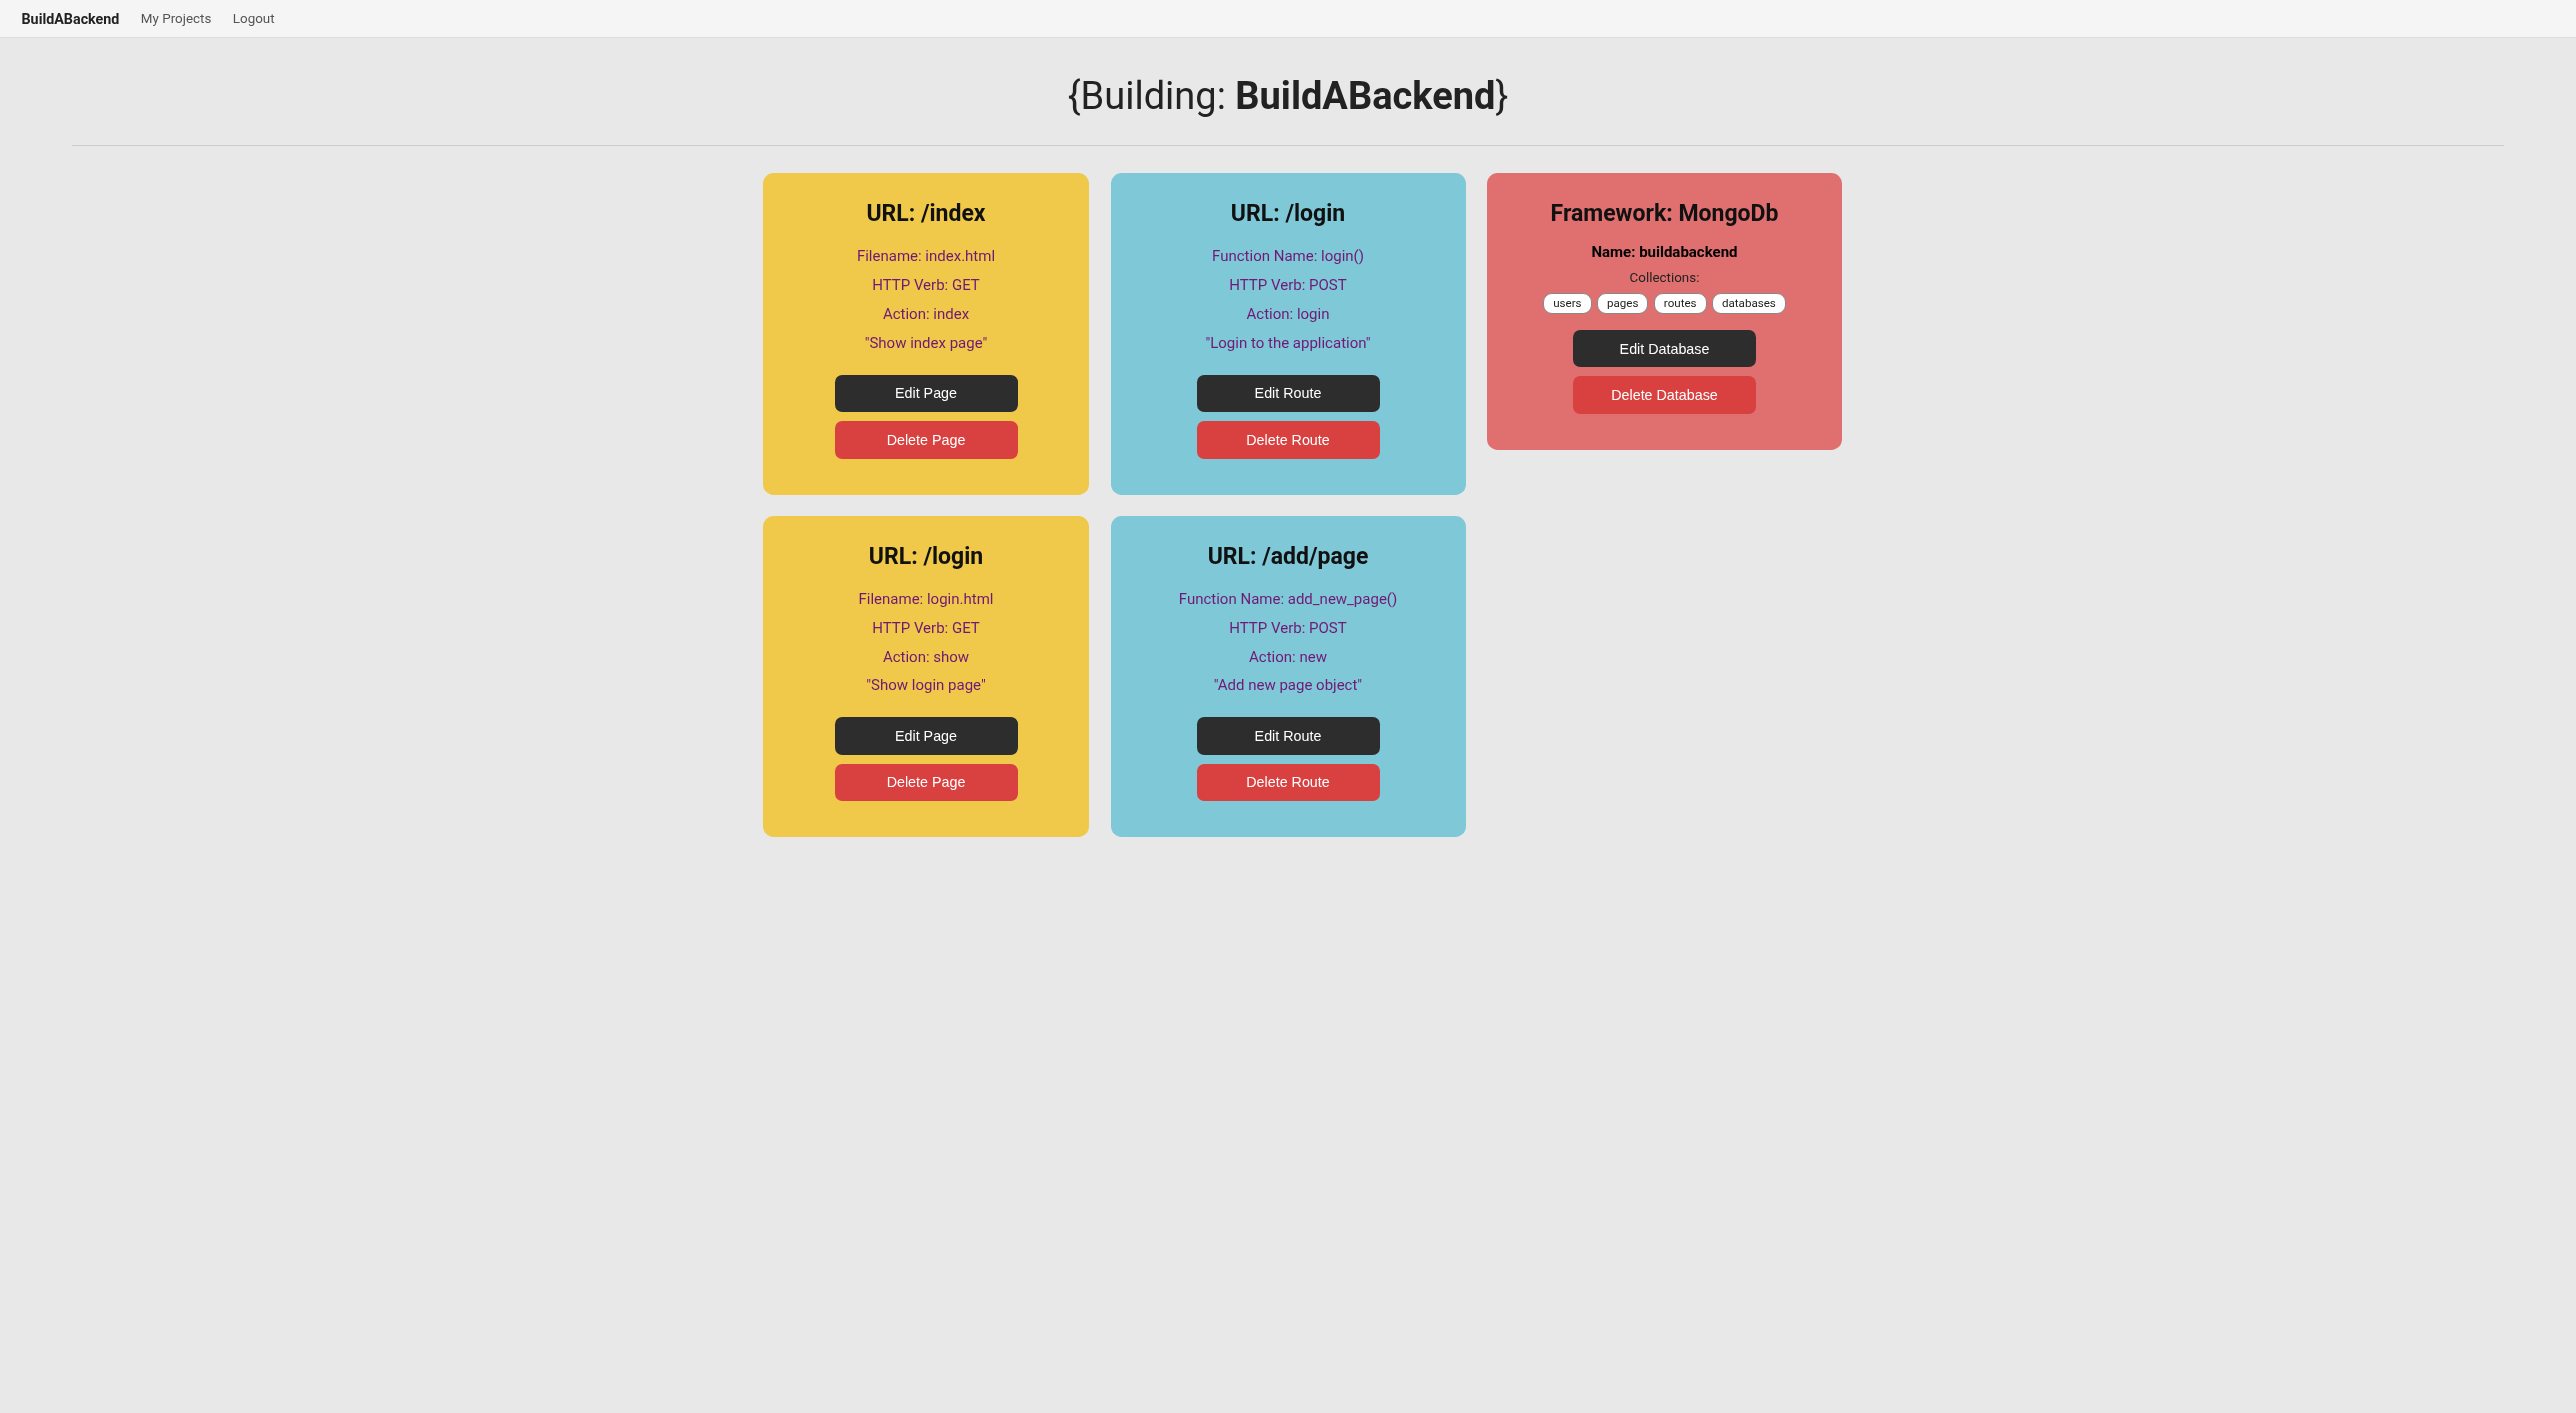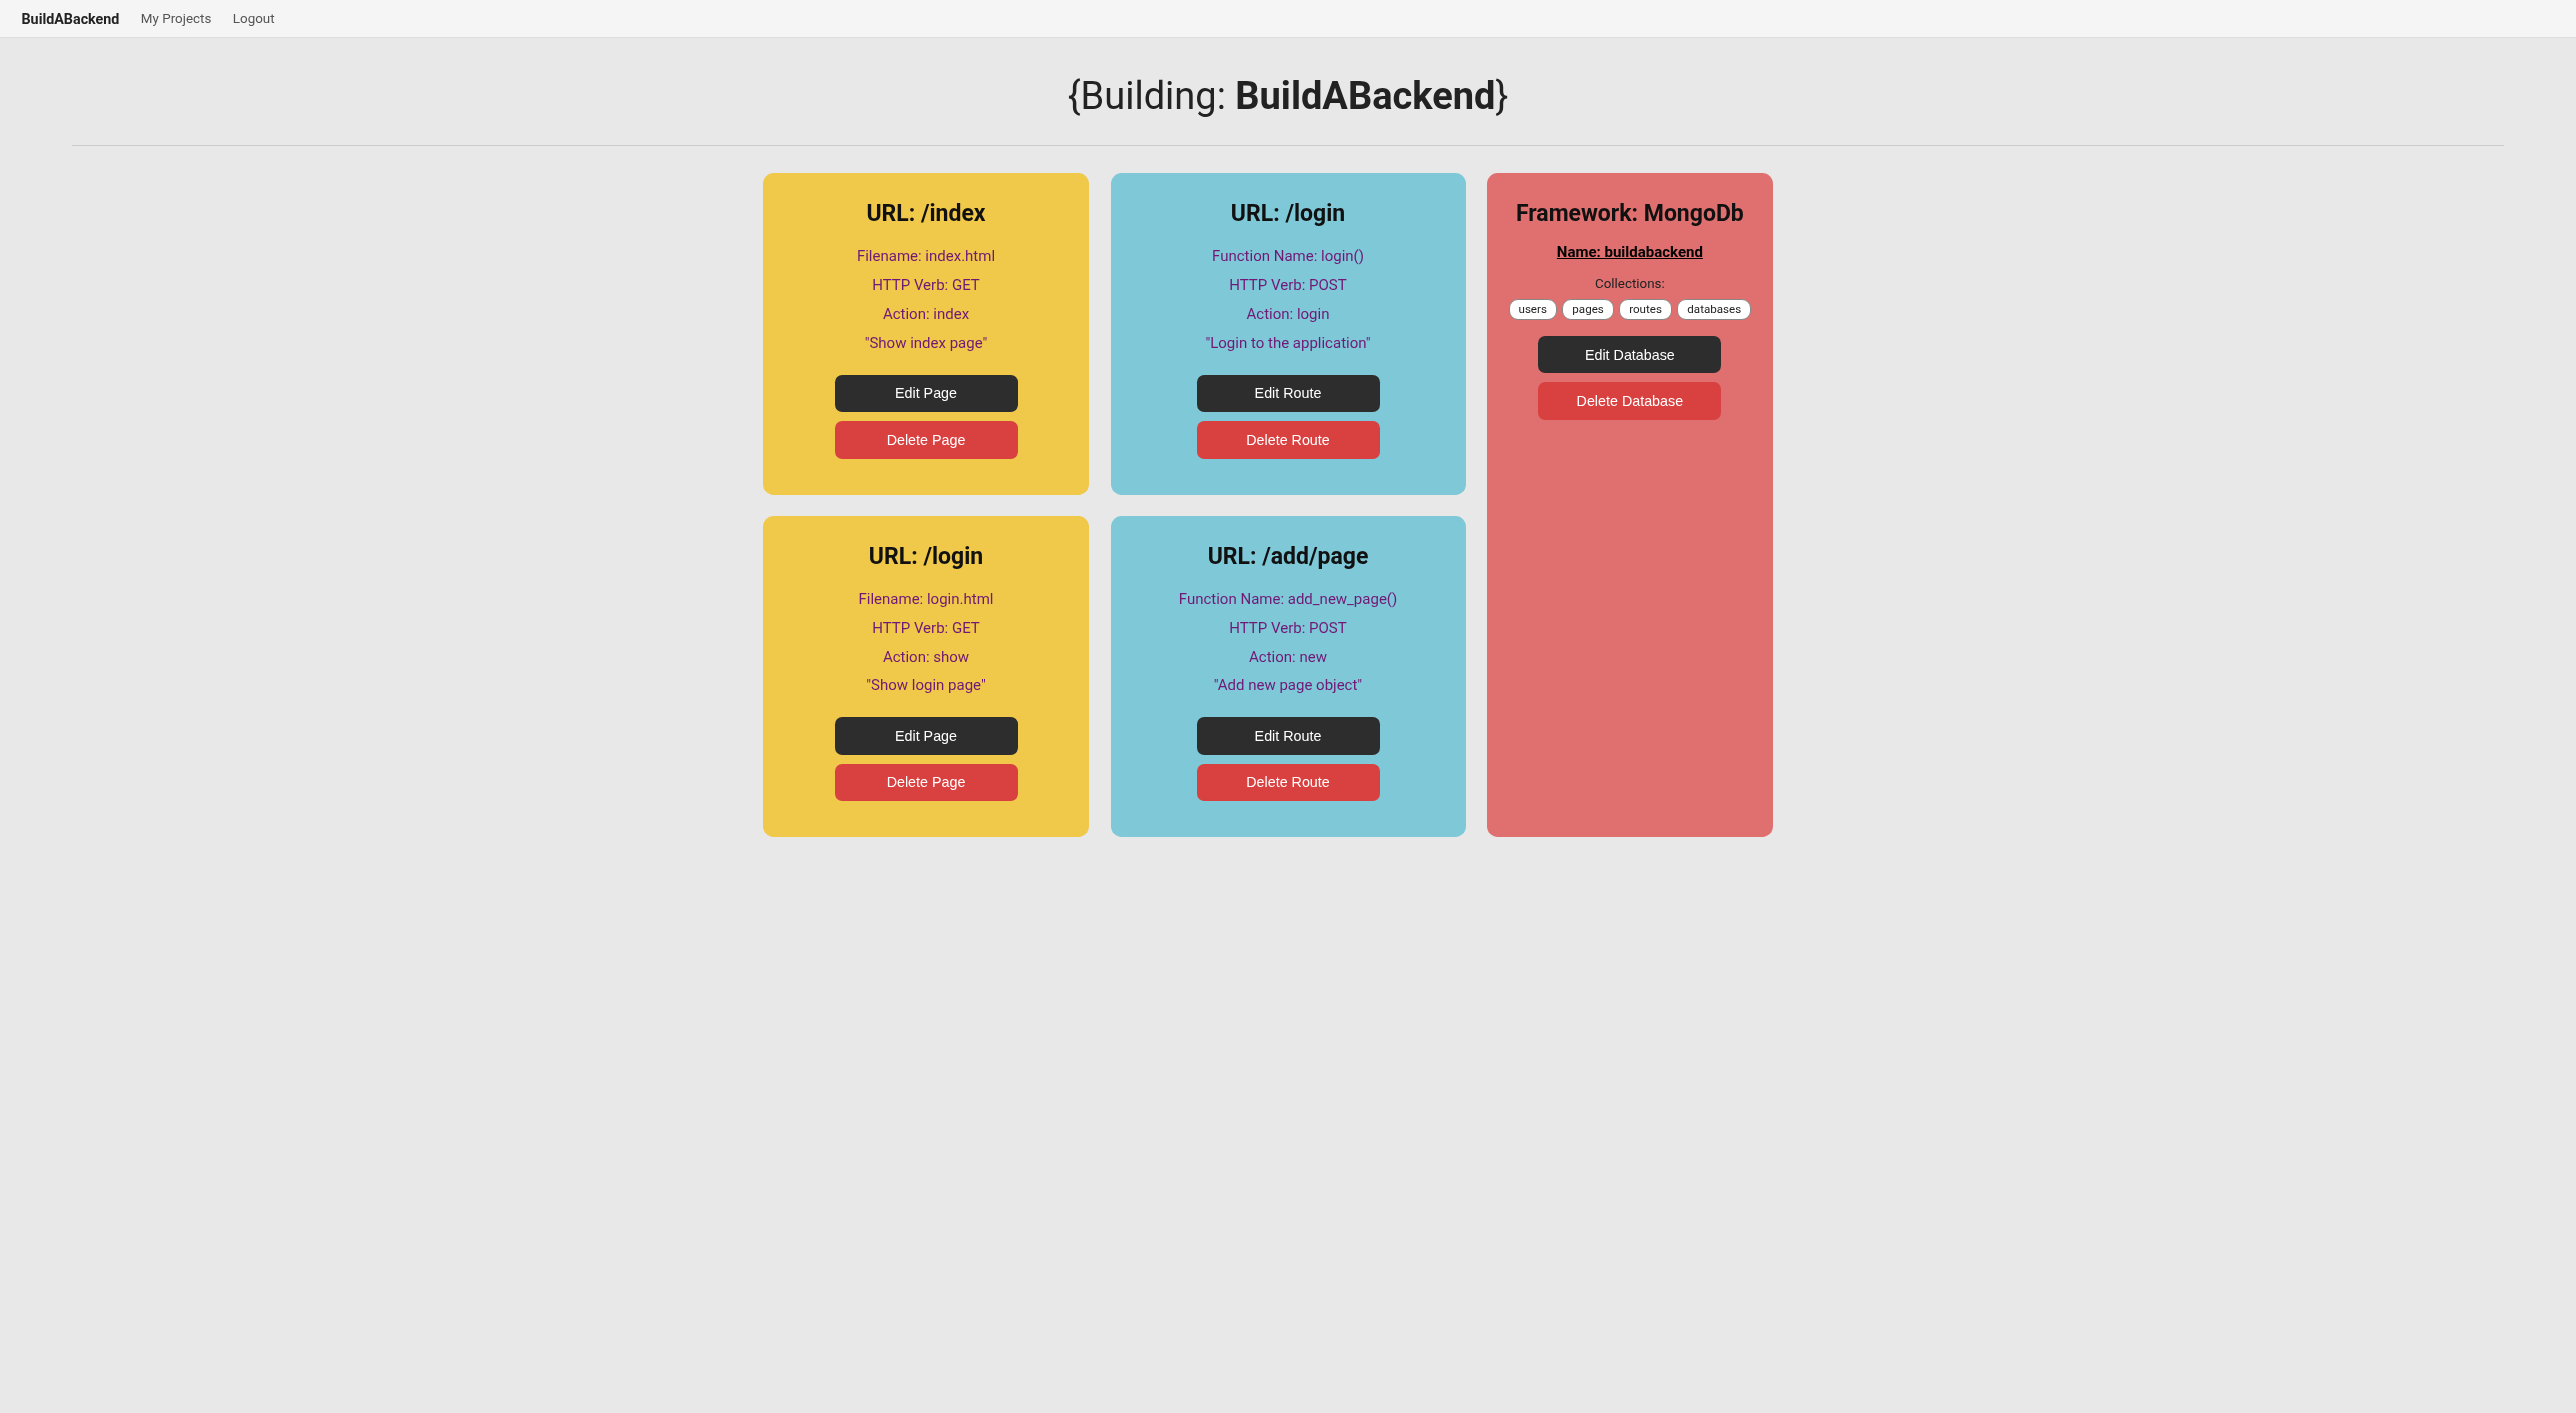--- a/index.html
+++ b/index.html
@@ -149,22 +149,21 @@
       border: 0.9px solid #888;
       border-radius: 9px;
       padding: 2.7px 9px;
       font-size: 11.6px;
       color: #222;
     }
 
     .database-name {
       font-size: 15px;
       font-weight: bold;
-      margin-bottom: 15px;
-      text-decoration: underline;
+      margin-bottom: 9px;
     }
 
     .add-db-wrapper {
       display: flex;
       justify-content: center;
       padding-top: 9px;
     }
   </style>
 </head>
 <body>
@@ -234,21 +233,21 @@
         <p>HTTP Verb: POST</p>
         <p>Action: new</p>
         <p>"Add new page object"</p>
       </div>
       <button class="btn btn-dark">Edit Route</button>
       <button class="btn btn-red">Delete Route</button>
     </div>
 
   </div>
 
-  <div style="display:flex;flex-direction:row;gap:27px;">
+  <div style="display:flex;flex-direction:column;gap:27px;">
 
     <div class="card card-red">
       <div class="card-title">Framework: MongoDb</div>
       <p class="database-name">Name: buildabackend</p>
       <p class="collections-label">Collections:</p>
       <div class="collections-tags">
         <span class="tag">users</span>
         <span class="tag">pages</span>
         <span class="tag">routes</span>
         <span class="tag">databases</span>

